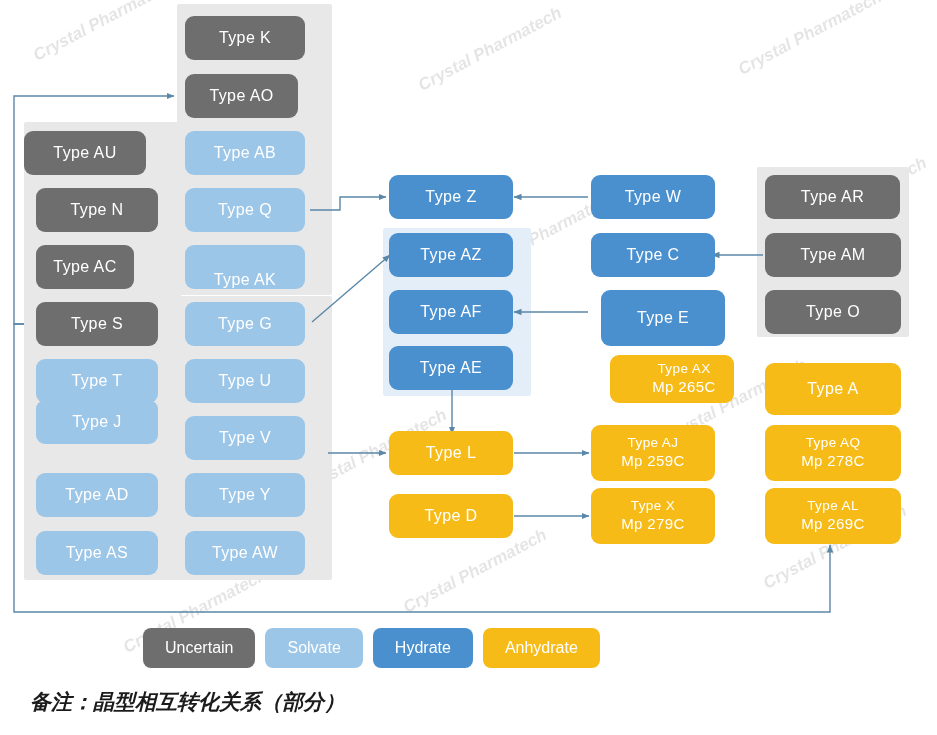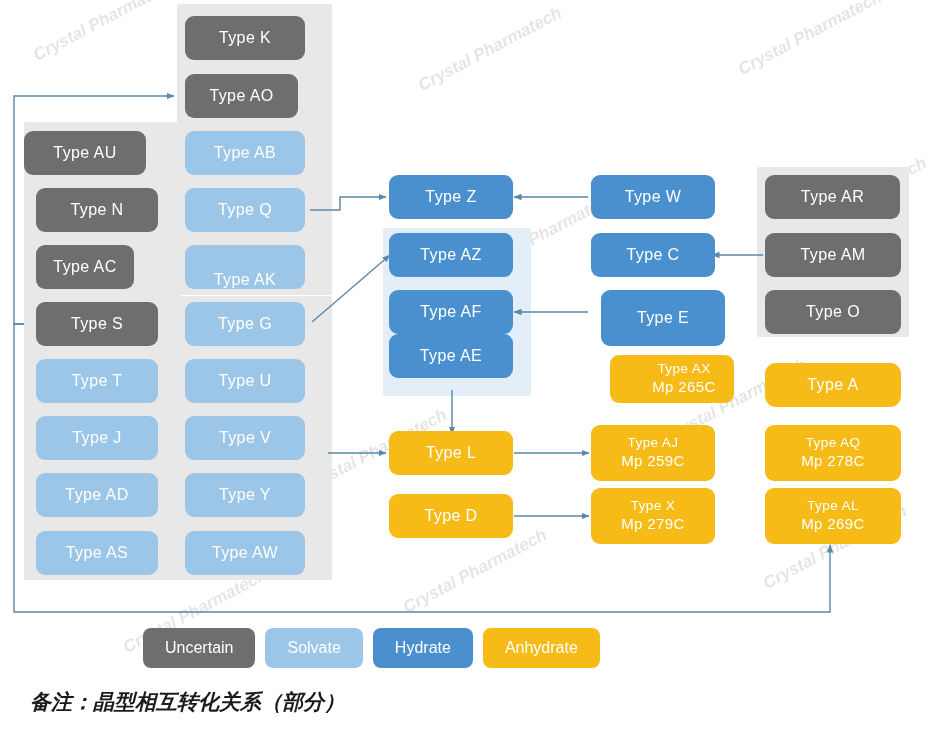--- a/index.html
+++ b/index.html
@@ -163,40 +163,40 @@
   </div>
   <div class="node uncertain" style="left:36px; top:245px; width:98px; height:44px;">
     <span>Type AC</span>
   </div>
   <div class="node uncertain" style="left:36px; top:302px; width:122px; height:44px;">
     <span>Type S</span>
   </div>
   <div class="node solvate" style="left:36px; top:359px; width:122px; height:44px;">
     <span>Type T</span>
   </div>
-  <div class="node solvate" style="left:36px; top:416px; width:122px; height:44px;">
+  <div class="node solvate" style="left:36px; top:400px; width:122px; height:44px;">
     <span>Type J</span>
   </div>
   <div class="node solvate" style="left:36px; top:473px; width:122px; height:44px;">
     <span>Type AD</span>
   </div>
   <div class="node solvate" style="left:36px; top:531px; width:122px; height:44px;">
     <span>Type AS</span>
   </div>
 
   <div class="node hydrate" style="left:389px; top:175px; width:124px; height:44px;">
     <span>Type Z</span>
   </div>
   <div class="node hydrate" style="left:389px; top:233px; width:124px; height:44px;">
     <span>Type AZ</span>
   </div>
   <div class="node hydrate" style="left:389px; top:290px; width:124px; height:44px;">
     <span>Type AF</span>
   </div>
-  <div class="node hydrate" style="left:389px; top:334px; width:124px; height:44px;">
+  <div class="node hydrate" style="left:389px; top:346px; width:124px; height:44px;">
     <span>Type AE</span>
   </div>
   <div class="node anhydrate" style="left:389px; top:431px; width:124px; height:44px;">
     <span>Type L</span>
   </div>
   <div class="node anhydrate" style="left:389px; top:494px; width:124px; height:44px;">
     <span>Type D</span>
   </div>
 
   <div class="node hydrate" style="left:591px; top:175px; width:124px; height:44px;">
@@ -223,21 +223,21 @@
 
   <div class="node uncertain" style="left:765px; top:175px; width:135px; height:44px;">
     <span>Type AR</span>
   </div>
   <div class="node uncertain" style="left:765px; top:233px; width:136px; height:44px;">
     <span>Type AM</span>
   </div>
   <div class="node uncertain" style="left:765px; top:290px; width:136px; height:44px;">
     <span>Type O</span>
   </div>
-  <div class="node anhydrate" style="left:765px; top:363px; width:136px; height:44px;border-radius:11px;">
+  <div class="node anhydrate" style="left:765px; top:363px; width:136px; height:52px;">
     <span>Type A</span>
   </div>
   <div class="node anhydrate two-line" style="left:765px; top:425px; width:136px; height:56px;">
     <span>Type AQ</span>
     <span class="mp">Mp 278C</span>
   </div>
   <div class="node anhydrate two-line" style="left:765px; top:488px; width:136px; height:56px;">
     <span>Type AL</span>
     <span class="mp">Mp 269C</span>
   </div>

